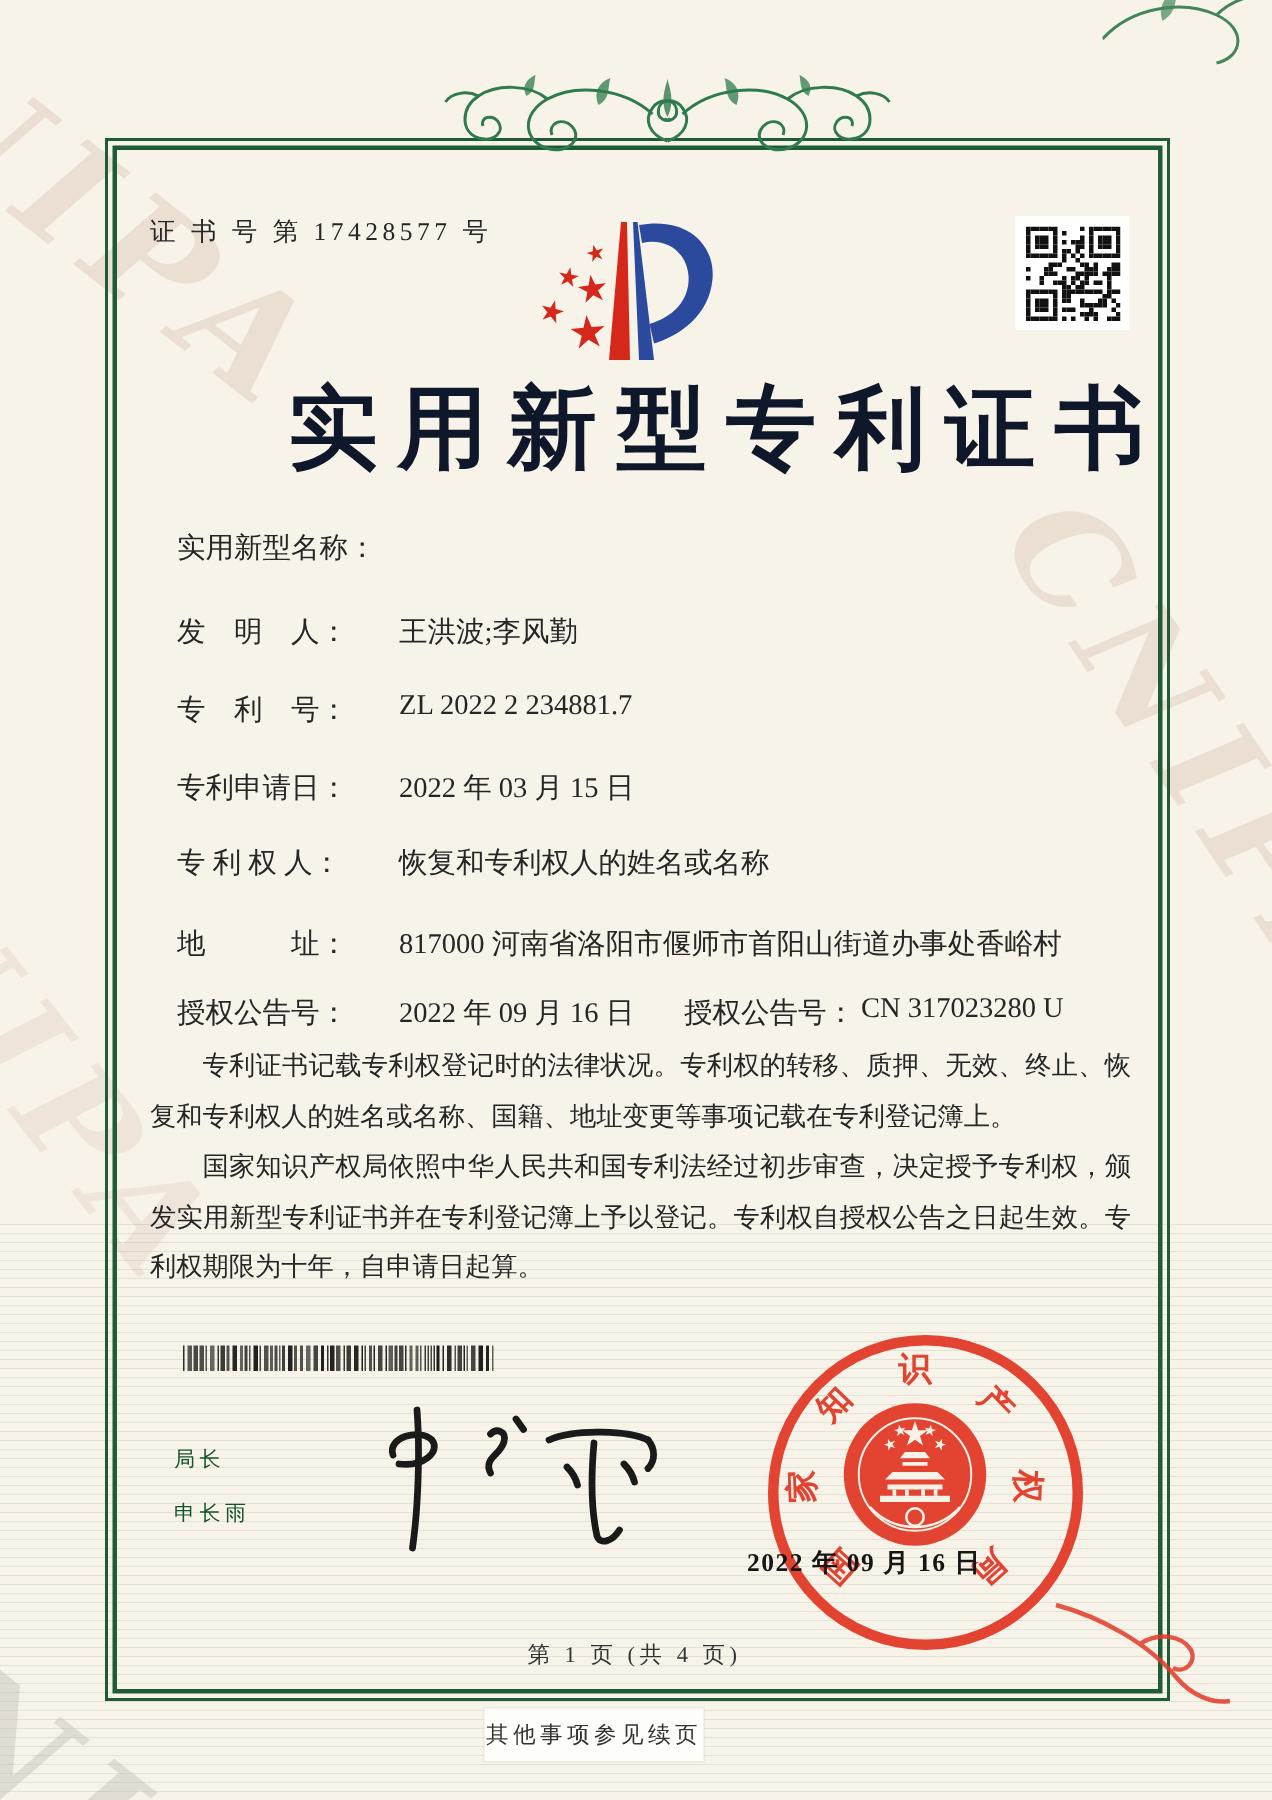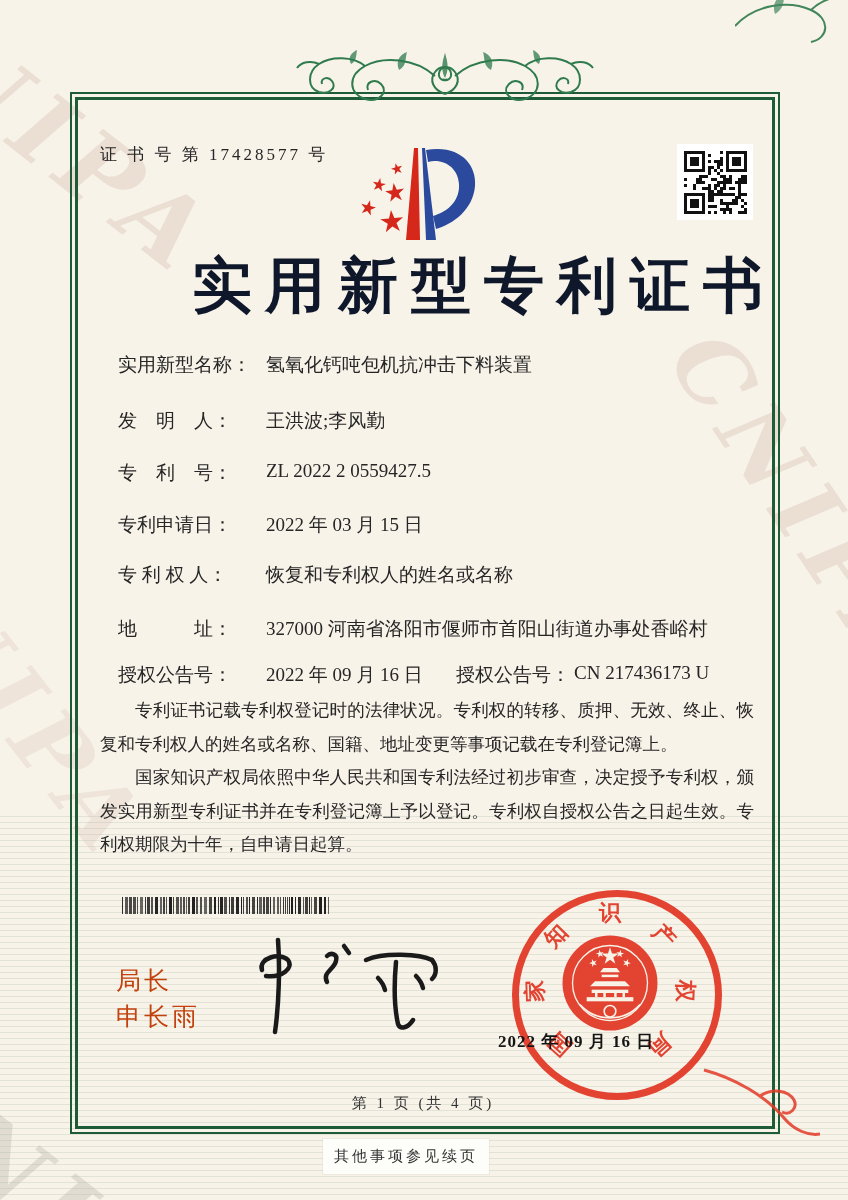--- a/index.html
+++ b/index.html
@@ -28,30 +28,30 @@
     letter-spacing:13px;text-indent:13px;color:#0f172a;}
   .frow{left:118px;display:flex;font-size:19px;white-space:nowrap;}
   .frow .lbl{width:148px;flex:none;}
   .frow .val{flex:none;}
   .frow .val1{width:190px;}
   .frow .lbl2{width:118px;flex:none;}
   .paras{left:100px;top:694px;width:654px;font-size:17.5px;line-height:1.92;text-align:justify;}
   .paras p{margin:0;text-indent:2em;}
   .barcode{left:122px;top:897px;width:216px;height:17px;display:flex;align-items:stretch;}
   .bar{background:#1d1d1d;}
-  .bureau{left:116px;font-family:Liberation Serif, serif;font-size:25px;letter-spacing:3px;color:#c2410c;}
+  .bureau{left:116px;font-family:Liberation Serif, serif;font-size:14px;letter-spacing:3px;color:#14532d;}
   .sig{left:232px;top:926px;}
   .seal{left:512px;top:890px;width:196px;height:196px;border:7px solid var(--seal-red);
     border-radius:50%;z-index:4;opacity:.95;}
   .seal-char{position:absolute;width:26px;height:26px;line-height:26px;text-align:center;
     font-size:22px;font-weight:bold;color:var(--seal-red);font-family:"Liberation Serif",serif;}
   .seal-emblem{position:absolute;left:41px;top:36px;}
   .seal-date{left:498px;top:1030px;width:240px;font-size:17px;letter-spacing:1px;color:#151515;z-index:5;font-weight:600;}
   .pageinfo{left:70px;top:1094px;width:706px;text-align:center;font-size:15px;letter-spacing:3px;color:#333;}
-  .notebox{left:323px;top:1139px;width:166px;height:35px;background:#fdfdfa;display:flex;align-items:center;
+  .notebox{left:323px;top:1139px;width:146px;height:35px;background:#fdfdfa;display:flex;align-items:center;
     justify-content:center;font-size:15px;letter-spacing:3px;color:#333;box-shadow:0 0 0 1px rgba(0,0,0,.04);}
   svg{display:block;}
 </style>
 </head>
 <body>
 
 <div class="waves"></div>
 
 <div class="wm wm1">CNIPA</div>
 <div class="wm wm2">CNIPA</div>
@@ -315,47 +315,46 @@
       <rect x="54" y="60" width="3" height="3" fill="#111"></rect>
       <rect x="57" y="60" width="3" height="3" fill="#111"></rect>
       <rect x="60" y="60" width="3" height="3" fill="#111"></rect>
     </svg>
 </div>
 
 <div class="abs title">实用新型专利证书</div>
 
 <div class="abs frow" style="top:352px">
   <span class="lbl">实用新型名称：</span>
-  <span class="val">氢氧化钙吨包机抗冲击下料装置</span>
 </div>
 <div class="abs frow" style="top:408px">
   <span class="lbl">发　明　人：</span>
   <span class="val">王洪波;李风勤</span>
 </div>
 <div class="abs frow" style="top:460px">
   <span class="lbl">专　利　号：</span>
-  <span class="val">ZL 2022 2 0559427.5</span>
+  <span class="val">ZL 2022 2 234881.7</span>
 </div>
 <div class="abs frow" style="top:512px">
   <span class="lbl">专利申请日：</span>
   <span class="val">2022 年 03 月 15 日</span>
 </div>
 <div class="abs frow" style="top:562px">
   <span class="lbl">专 利 权 人：</span>
   <span class="val">恢复和专利权人的姓名或名称</span>
 </div>
 <div class="abs frow" style="top:616px">
   <span class="lbl">地　　　址：</span>
-  <span class="val">327000 河南省洛阳市偃师市首阳山街道办事处香峪村</span>
+  <span class="val">817000 河南省洛阳市偃师市首阳山街道办事处香峪村</span>
 </div>
 <div class="abs frow" style="top:662px">
   <span class="lbl">授权公告号：</span>
   <span class="val val1">2022 年 09 月 16 日</span>
   <span class="lbl2">授权公告号：</span>
-  <span class="val">CN 217436173 U</span>
+  <span class="val">CN 317023280 U</span>
 </div>
 
 <div class="abs paras">
   <p>专利证书记载专利权登记时的法律状况。专利权的转移、质押、无效、终止、恢复和专利权人的姓名或名称、国籍、地址变更等事项记载在专利登记簿上。</p>
   <p>国家知识产权局依照中华人民共和国专利法经过初步审查，决定授予专利权，颁发实用新型专利证书并在专利登记簿上予以登记。专利权自授权公告之日起生效。专利权期限为十年，自申请日起算。</p>
 </div>
 
 <div class="abs barcode" id="barcode">
     <div class="bar" style="width: 1px; margin-right: 2px; opacity: 0.92;"></div>
     <div class="bar" style="width: 3px; margin-right: 1px; opacity: 0.72;"></div>

